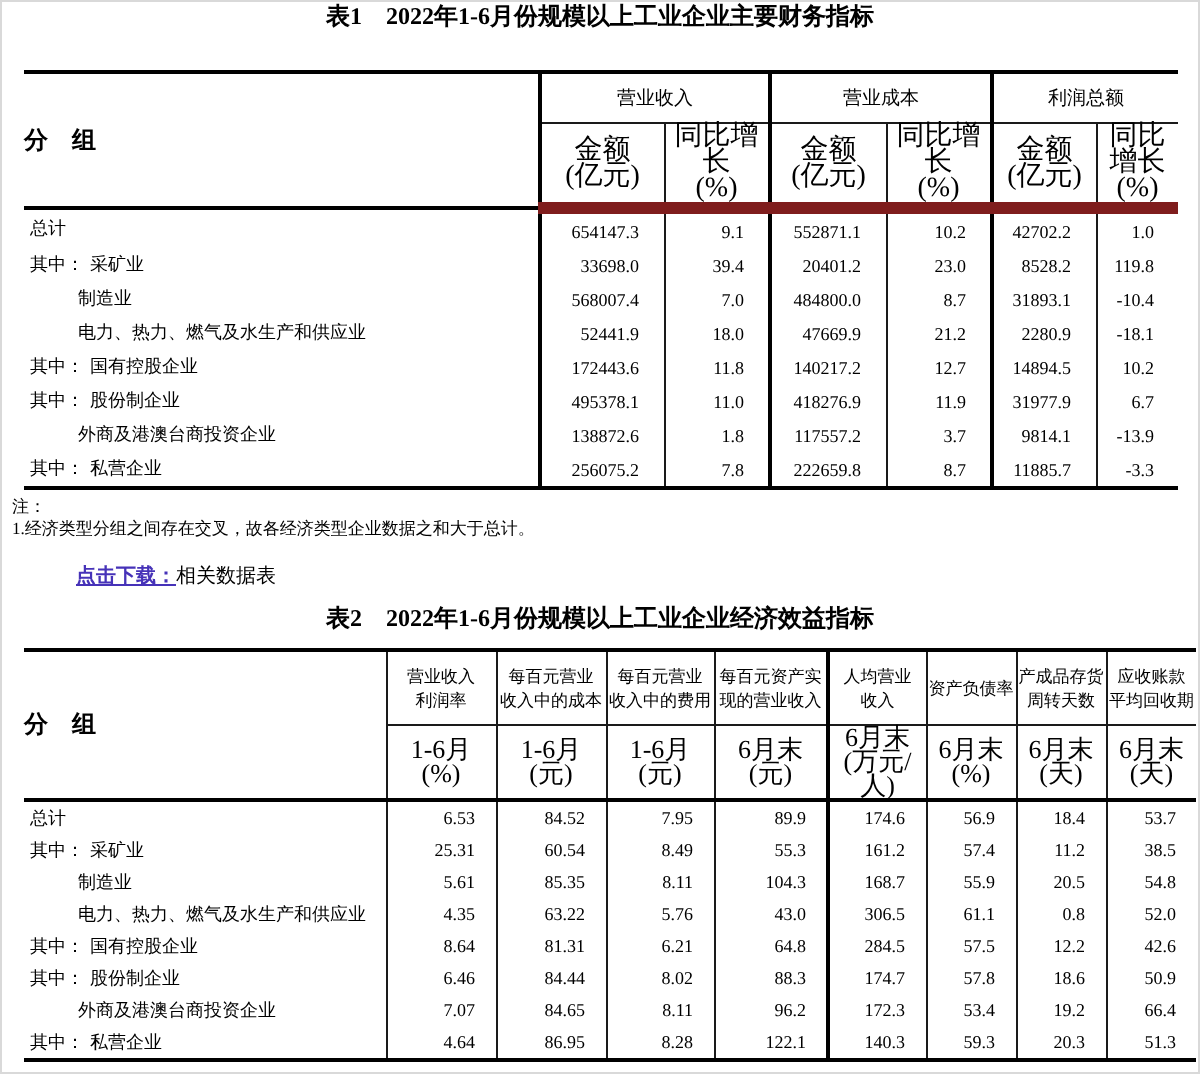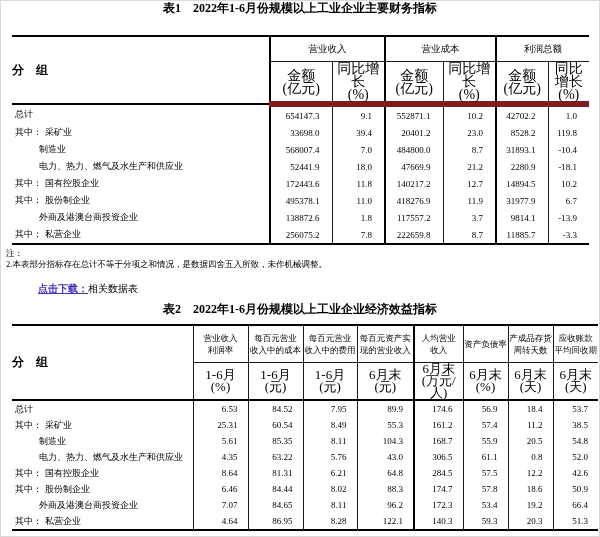--- a/index.html
+++ b/index.html
@@ -214,21 +214,21 @@
         <td class="num bthin">222659.8</td>
         <td class="num bthick">8.7</td>
         <td class="num bthin">11885.7</td>
         <td class="num bnone">-3.3</td>
       </tr>
     </tbody>
 </table>
 
 <div class="notes">
   <div>注：</div>
-  <div>2.本表部分指标存在总计不等于分项之和情况，是数据四舍五入所致，未作机械调整。</div>
+  <div>1.经济类型分组之间存在交叉，故各经济类型企业数据之和大于总计。</div>
 </div>
 
 <div class="download">
   <a class="dl-link" style="color: rgb(70, 50, 184); text-decoration: underline;">点击下载：</a><span>相关数据表</span>
 </div>
 
 <div id="title2" class="doc-title">表2　2022年1-6月份规模以上工业企业经济效益指标</div>
 
 <table id="table2">
   <colgroup>

